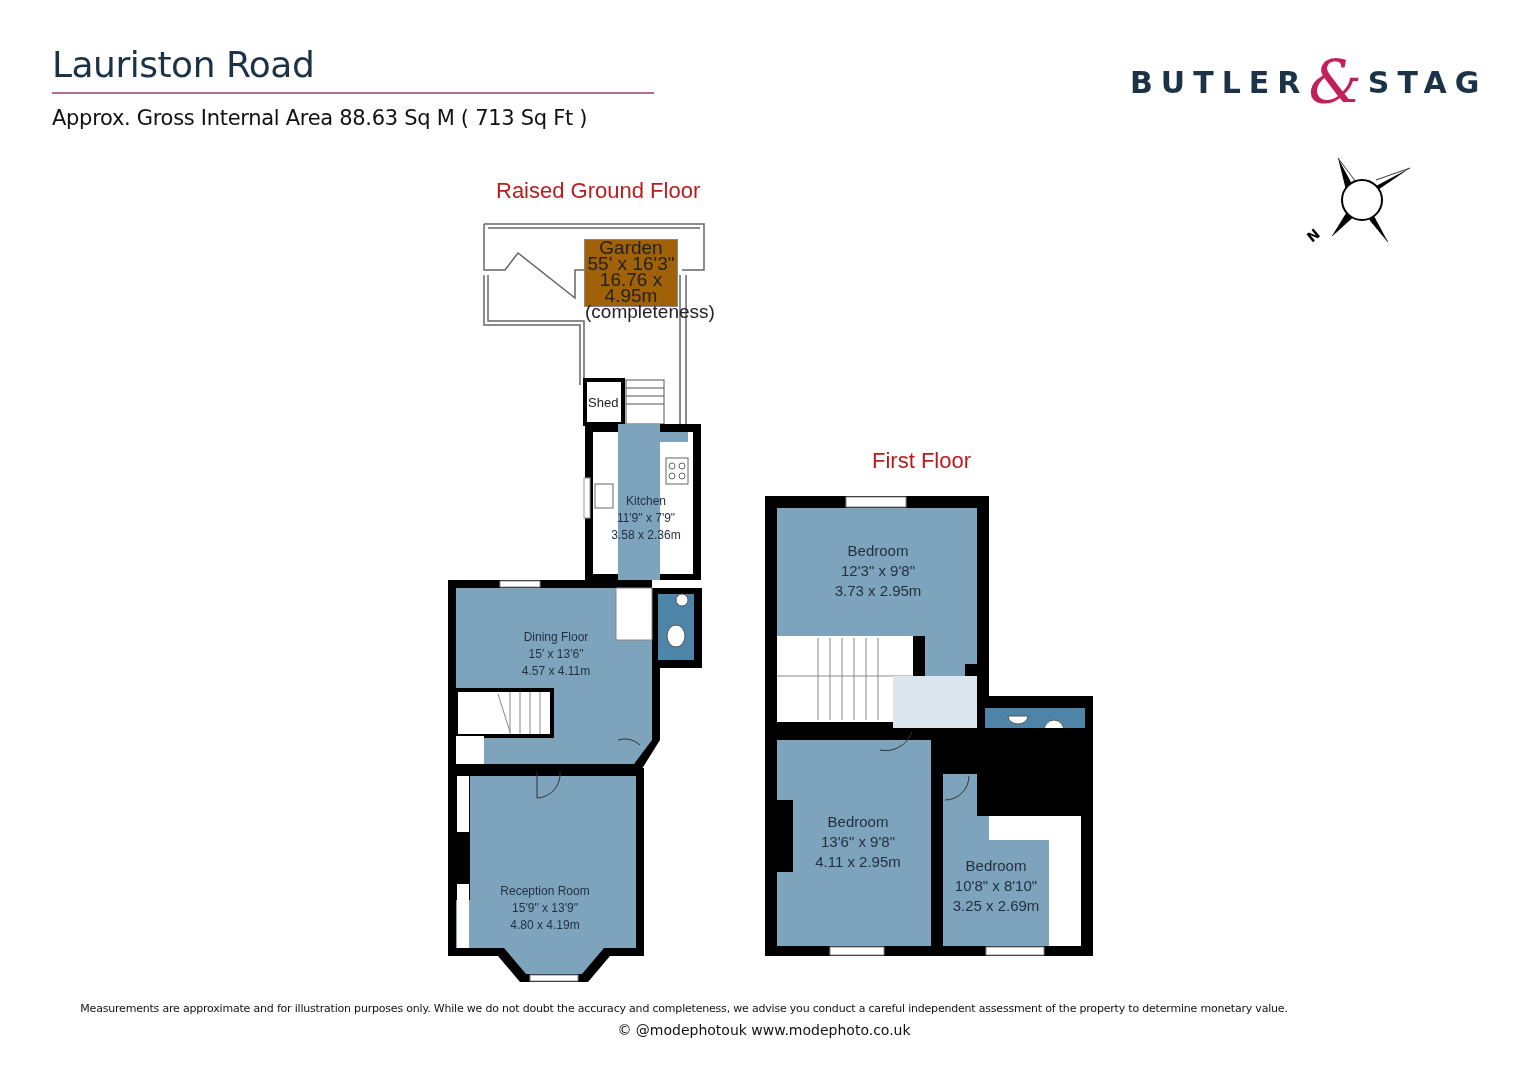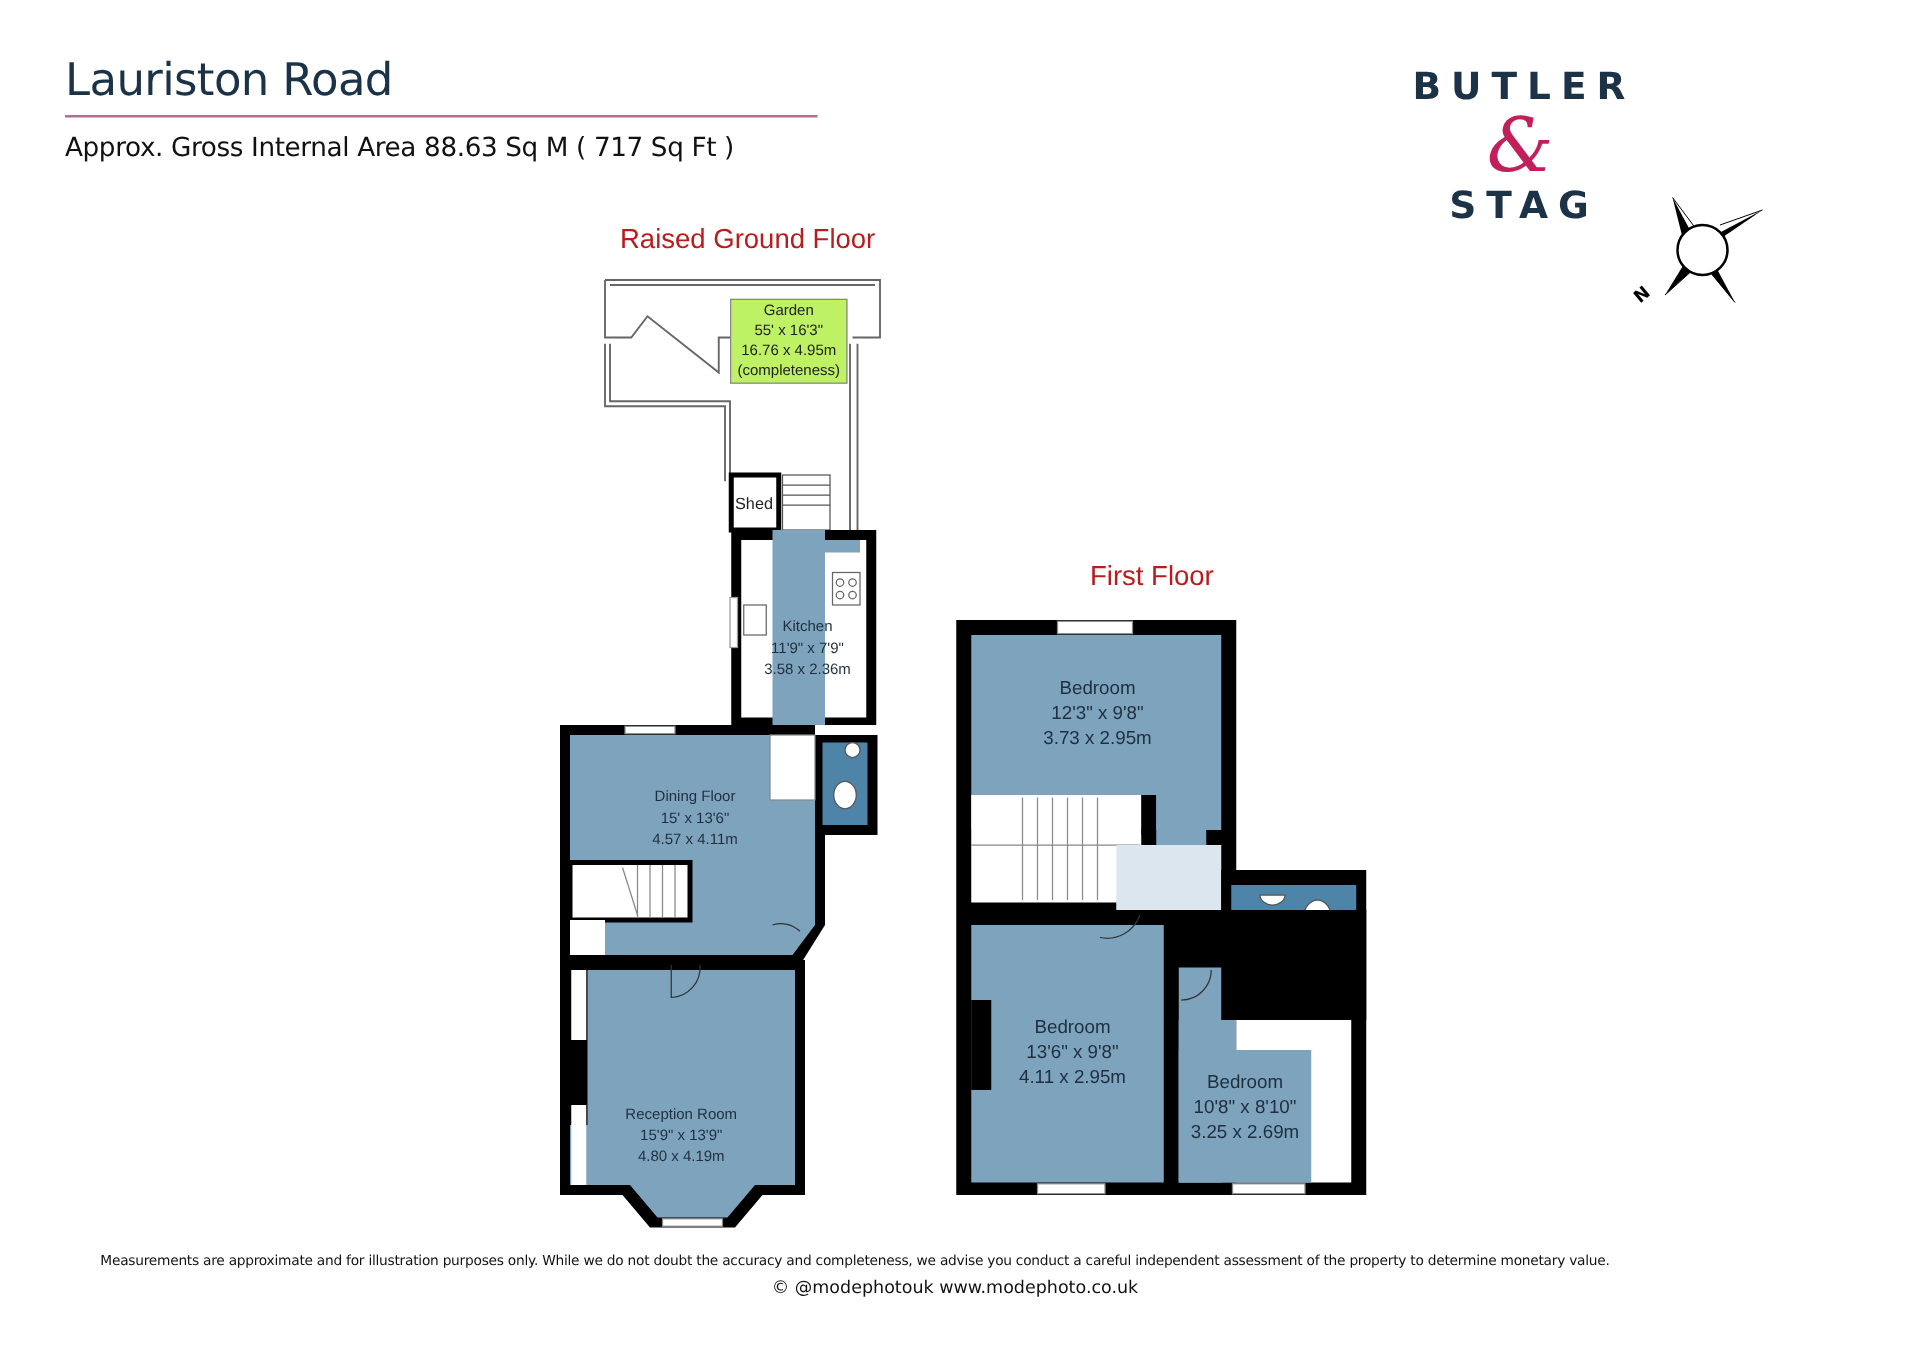--- a/index.html
+++ b/index.html
@@ -1,37 +1,37 @@
 <!DOCTYPE html>
 <html><head>
 <meta charset="utf-8">
 <style>
   html, body { margin:0; padding:0; background:#ffffff; }
   body { width:1528px; height:1080px; position:relative; overflow:hidden; font-family:"Liberation Sans", sans-serif; }
   .title { position:absolute; left:52px; top:44px; font-size:36px; color:#1c3347; font-family:"DejaVu Sans", sans-serif; letter-spacing:-0.5px; }
   .title-rule { position:absolute; left:52px; top:92px; width:602px; height:2px; background:#b07090; }
   .subtitle { position:absolute; left:52px; top:106px; font-size:21px; color:#111; font-family:"DejaVu Sans", sans-serif; letter-spacing:-0.3px; }
-  .logo { position:absolute; left:1130px; top:52px; height:60px; display:flex; align-items:center;flex-direction:column; }
+  .logo { position:absolute; left:1130px; top:52px; height:60px; display:flex; align-items:center; }
   .logo .word { font-family:"DejaVu Sans", sans-serif; font-weight:bold; font-size:30px; color:#1c3347; letter-spacing:8px; }
   .logo .amp { font-family:"DejaVu Serif", serif; font-style:italic; font-size:60px; color:#c2205a; margin:0 6px 0 0; line-height:1; }
   .compass { position:absolute; left:1300px; top:150px; width:120px; height:100px; }
   .floor-label { position:absolute; font-size:22px; color:#b91c1c; font-family:"Liberation Sans", sans-serif; }
   .room-label { position:absolute; text-align:center; color:#1f2f40; font-size:12px; line-height:17px; font-family:"Liberation Sans", sans-serif; }
   .plan { position:absolute; left:0; top:0; width:1528px; height:1080px; }
   .disclaimer { position:absolute; left:0; width:1368px; top:1002px; text-align:center; font-size:11px; color:#111; font-family:"DejaVu Sans", sans-serif; letter-spacing:-0.2px; }
   .credit { position:absolute; left:0; width:1528px; top:1022px; text-align:center; font-size:14px; color:#111; font-family:"DejaVu Sans", sans-serif; }
-  .garden-box { position:absolute; left:584px; top:239px; width:92px; height:66px; border:1px solid #888; background:#bef264; text-align:center; font-size:12px; line-height:16px; color:#222; }
+  .garden-box { position:absolute; left:584px; top:239px; width:92px; height:66px; border:1px solid #888; background:#a16207; text-align:center; font-size:19px; line-height:16px; color:#222; }
   .shed { position:absolute; left:588px; top:395px; font-size:13px; color:#222; }
 </style>
 </head>
 <body>
 
 <div class="title">Lauriston Road</div>
 <div class="title-rule"></div>
-<div class="subtitle">Approx. Gross Internal Area 88.63 Sq M ( 717 Sq Ft )</div>
+<div class="subtitle">Approx. Gross Internal Area 88.63 Sq M ( 713 Sq Ft )</div>
 
 <div class="logo">
   <span class="word">BUTLER</span>
   <span class="amp">&amp;</span>
   <span class="word">STAG</span>
 </div>
 
 <svg class="compass" viewBox="0 0 120 100">
   <g transform="translate(60,48)">
     <polygon points="-22,-40 -8,-14 -14,-8" fill="#000"></polygon>

